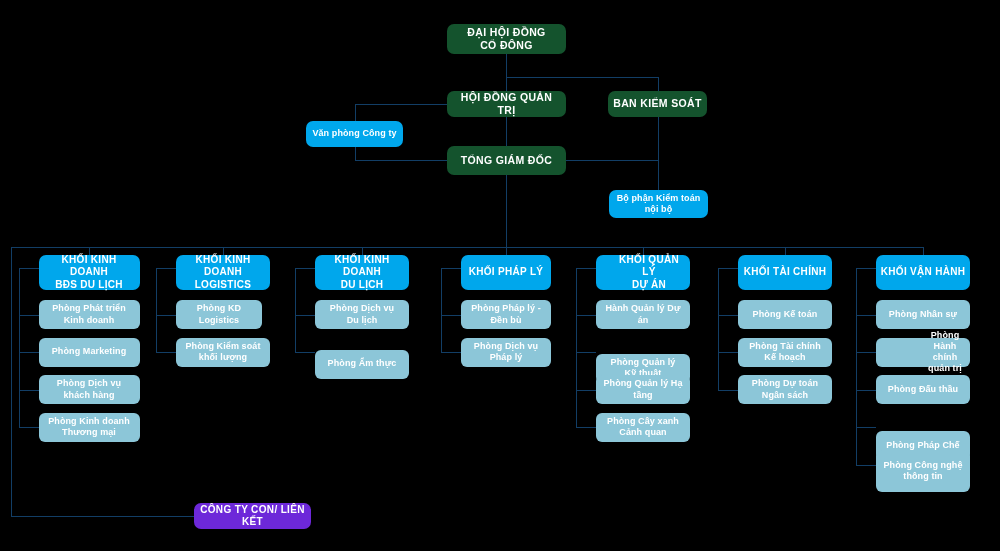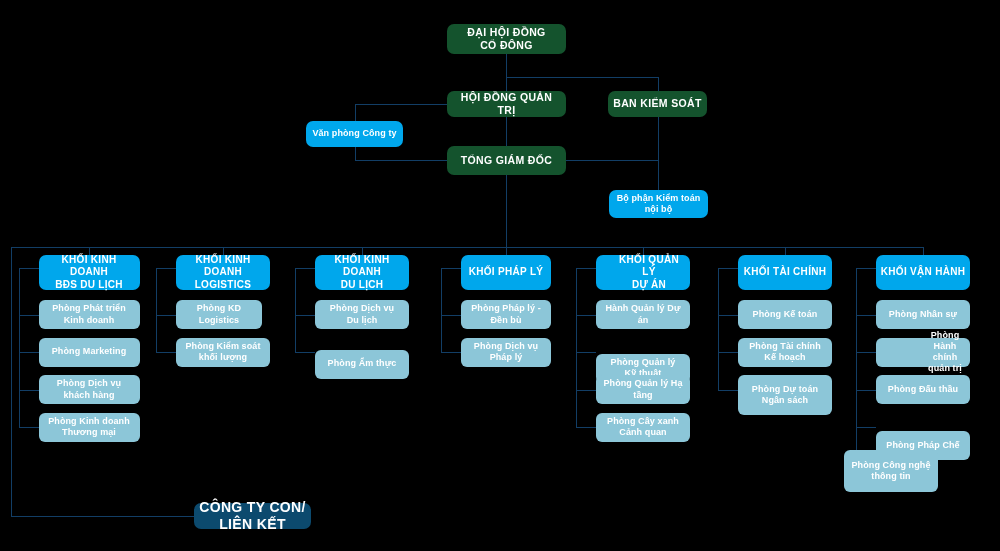--- a/index.html
+++ b/index.html
@@ -41,23 +41,23 @@
     font-weight:700;
     font-size:10px;
     letter-spacing:.3px;
   }
   .node.cyan.small{
     font-weight:600;
     font-size:9px;
     letter-spacing:.1px;
   }
   .node.blue{
-    background:#0c4a6e;
+    background:#6d28d9;
     font-weight:700;
-    font-size:14px;
+    font-size:10px;
     letter-spacing:.35px;
   }
   .node.pale{
     background:#8cc6d8;
     font-weight:600;
     font-size:9px;
     letter-spacing:.1px;
     border-radius:6px;
   }
   
@@ -191,25 +191,25 @@
       <div class="node pale" style="left: 596px; top: 300px; width: 94px; height: 29px;">Hành Quản lý Dự án</div>
       <div class="node pale" style="left: 596px; top: 337.5px; width: 94px; height: 29px; margin-top: 16px;">Phòng Quản lý
 Kỹ thuật</div>
       <div class="node pale" style="left: 596px; top: 375px; width: 94px; height: 29px;">Phòng Quản lý Hạ tầng</div>
       <div class="node pale" style="left: 596px; top: 412.5px; width: 94px; height: 29px;">Phòng Cây xanh
 Cảnh quan</div>
       <div class="node cyan" style="left: 738px; top: 255px; width: 94px; height: 35px;">KHỐI TÀI CHÍNH</div>
       <div class="node pale" style="left: 738px; top: 300px; width: 94px; height: 29px;">Phòng Kế toán</div>
       <div class="node pale" style="left: 738px; top: 337.5px; width: 94px; height: 29px;">Phòng Tài chính
 Kế hoạch</div>
-      <div class="node pale" style="left: 738px; top: 375px; width: 94px; height: 40px;">Phòng Dự toán
+      <div class="node pale" style="left: 738px; top: 375px; width: 94px; height: 29px;">Phòng Dự toán
 Ngân sách</div>
       <div class="node cyan" style="left: 876px; top: 255px; width: 94px; height: 35px;">KHỐI VẬN HÀNH</div>
       <div class="node pale" style="left: 876px; top: 300px; width: 94px; height: 29px;">Phòng Nhân sự</div>
       <div class="node pale" style="left: 876px; top: 337.5px; width: 94px; height: 29px; padding-left: 48px;">Phòng Hành chính
 quản trị</div>
       <div class="node pale" style="left: 876px; top: 375px; width: 94px; height: 29px;">Phòng Đấu thầu</div>
       <div class="node pale" style="left: 876px; top: 431px; width: 94px; height: 29px;">Phòng Pháp Chế</div>
-      <div class="node pale" style="left: 844px; top: 450px; width: 94px; height: 42px;">Phòng Công nghệ
+      <div class="node pale" style="left: 876px; top: 450px; width: 94px; height: 42px;">Phòng Công nghệ
 thông tin</div>
     </div>
 
 </div>
 
 </body></html>

